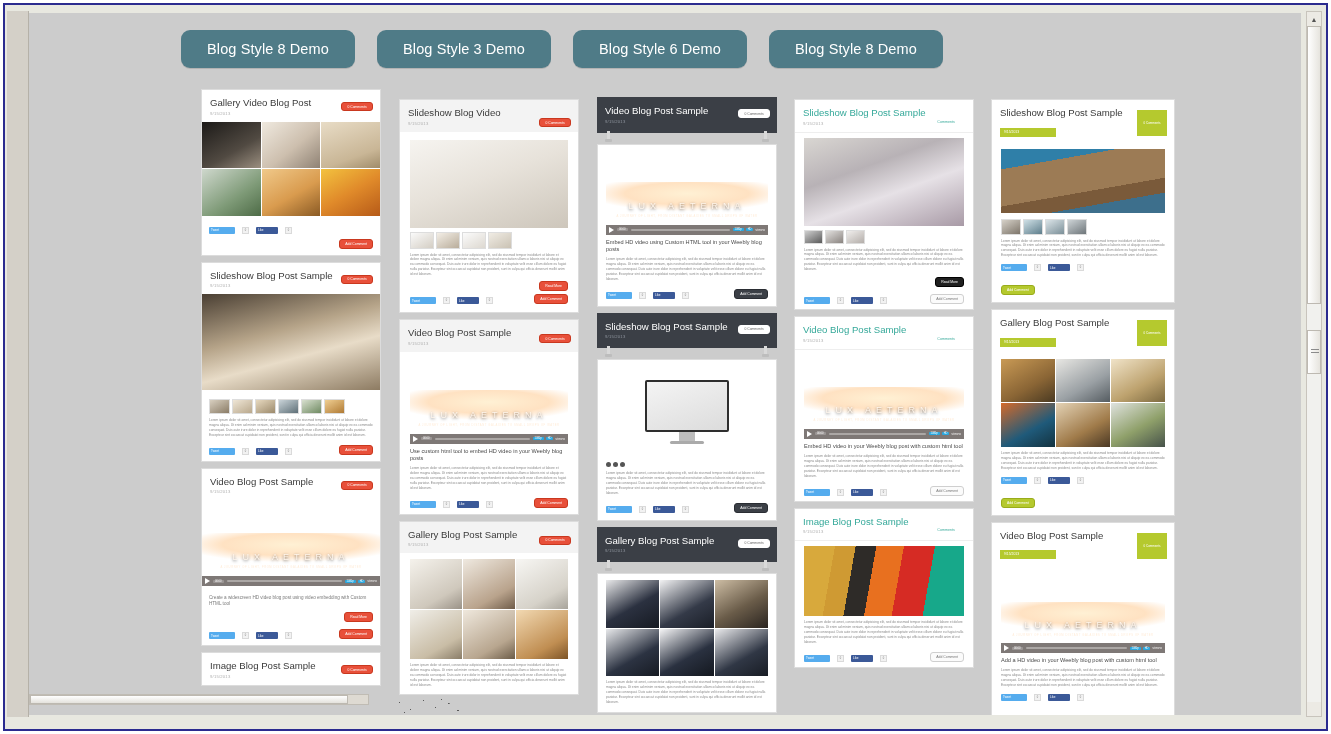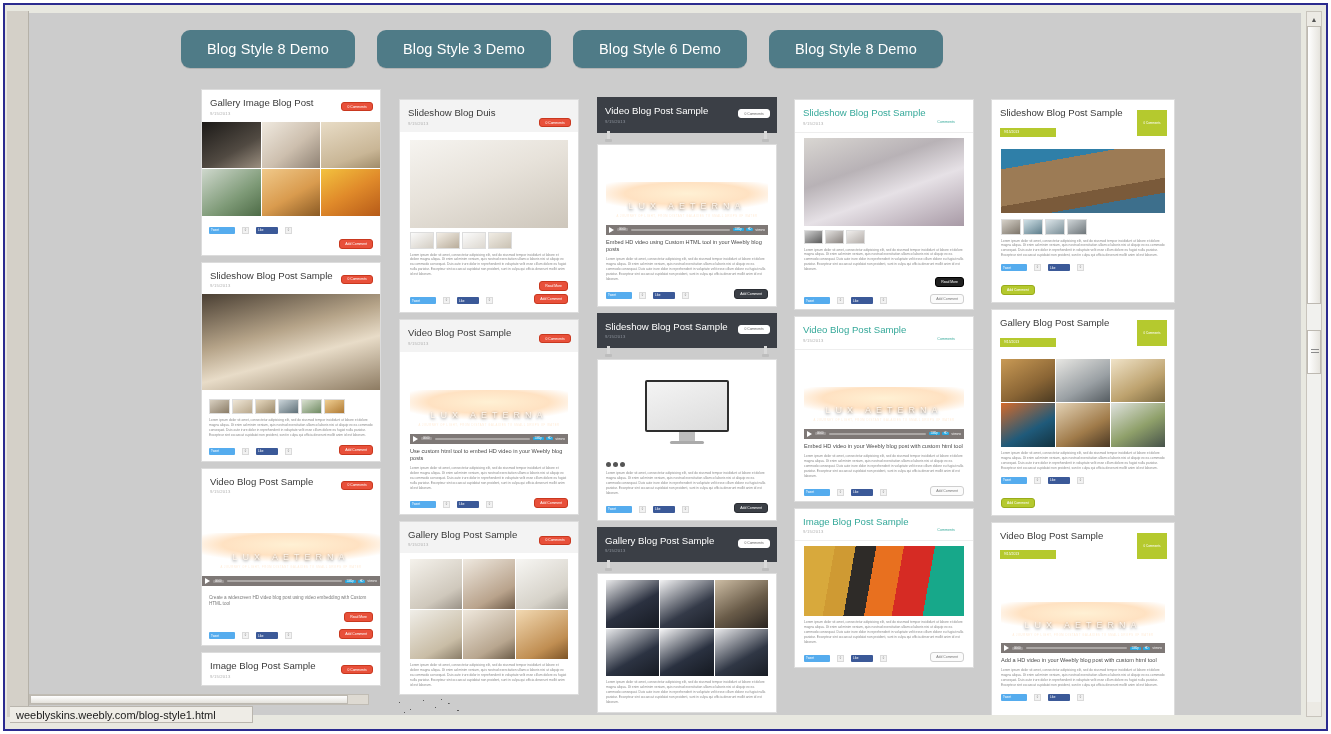--- a/index.html
+++ b/index.html
@@ -230,21 +230,21 @@
       <div class="demo-btn">Blog Style 6 Demo</div>
       <div class="demo-btn">Blog Style 8 Demo</div>
     </div>
 
     <div class="cols">
 
       <div class="col col-1">
 
         <div class="card red">
           <div class="c-head">
-            <div class="c-title">Gallery Image Blog Post</div>
+            <div class="c-title">Gallery Video Blog Post</div>
             <div class="c-date">9/15/2013</div>
             <div class="cmt-pill">0 Comments</div>
           </div>
           <div class="gal g3 g2r" style="height:94px">
             <div class="ph" style="height:100%;background:linear-gradient(150deg,#1c1a18,#514a42 60%,#9b8f80)"></div>
             <div class="ph" style="height:100%;background:linear-gradient(140deg,#efe9df,#cdbfae 55%,#8f8274)"></div>
             <div class="ph" style="height:100%;background:linear-gradient(160deg,#e8dcc6,#c9b696 70%,#a08c6a)"></div>
             <div class="ph" style="height:100%;background:linear-gradient(145deg,#cfd8cd,#7e9a77 60%,#4d6b46)"></div>
             <div class="ph" style="height:100%;background:linear-gradient(150deg,#f0c98a,#d99b4e 55%,#8a5a24)"></div>
             <div class="ph" style="height:100%;background:linear-gradient(150deg,#f3c23f,#e08a2a 50%,#b65a18)"></div>
@@ -346,21 +346,21 @@
             <div class="c-date">9/15/2013</div>
             <div class="cmt-pill">0 Comments</div>
           </div>
         </div>
       </div>
 
       <div class="col col-2">
 
         <div class="card red" style="margin-top:10px">
           <div class="c-head" style="background:#f3f3f3">
-            <div class="c-title">Slideshow Blog Duis</div>
+            <div class="c-title">Slideshow Blog Video</div>
             <div class="c-date">9/15/2013</div>
             <div class="cmt-pill" style="top:18px">0 Comments</div>
           </div>
           <div class="c-body" style="padding:8px 10px">
             <div class="ph" style="height:88px;background:linear-gradient(160deg,#f6f4f0,#e7e2da 45%,#cdc6bb 100%)"></div>
             <div class="thumbs">
               <div class="t" style="width:24px;height:17px;background:linear-gradient(150deg,#fafafa,#d4cec4)"></div>
               <div class="t" style="width:24px;height:17px;background:linear-gradient(150deg,#f3eee6,#b9ad9b)"></div>
               <div class="t" style="width:24px;height:17px;background:linear-gradient(150deg,#fbfbfb,#ddd8d0)"></div>
               <div class="t" style="width:24px;height:17px;background:linear-gradient(150deg,#f0ece4,#cac2b4)"></div>
@@ -763,17 +763,14 @@
     <div class="grip"></div>
     <div class="arrow-dn"></div>
   </div>
 
   <div class="sb-h">
     <div class="thumb-h"></div>
   </div>
 
   <div class="noise"></div>
 
-  <div class="statusbar">
-    <span>weeblyskins.weebly.com/blog-style1.html</span>
-  </div>
 
 </div>
 
 </body></html>

